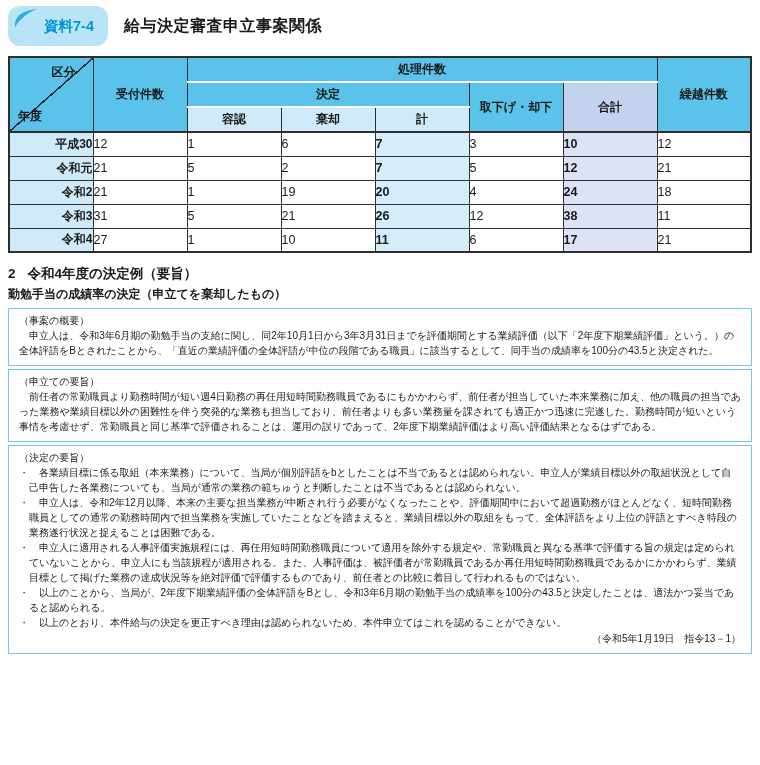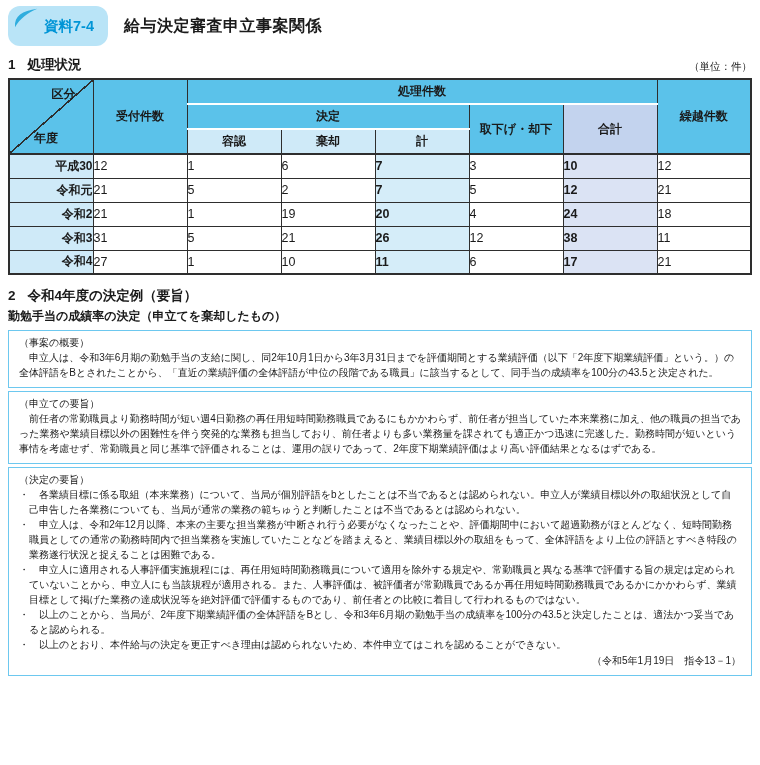--- a/index.html
+++ b/index.html
@@ -47,21 +47,21 @@
   
   th.corner {
     position:relative;
     background:
       linear-gradient(to bottom right,
         rgba(0,0,0,0) calc(50% - 0.8px), #2e2e2e calc(50% - 0.8px),
         #2e2e2e calc(50% + 0.8px), rgba(0,0,0,0) calc(50% + 0.8px)),
       #5bc2ea;
   }
   th.corner .c-top { position:absolute; top:6px; right:17px; font-weight:bold; }
-  th.corner .c-bot { position:absolute; bottom:6px; left:24px; font-weight:bold; }
+  th.corner .c-bot { position:absolute; bottom:6px; left:8px; font-weight:bold; }
 
   
   .sec2-head { font-size:13.5px; font-weight:bold; margin:12px 0 3px 0; }
   .sec2-head .no { margin-right:12px; }
   .sec2-sub { font-size:12px; font-weight:bold; margin:0 0 5px 0; }
   .box {
     border:1.5px solid #6dc8ef; background:#fff;
     padding:4px 10px 7px 10px; margin-bottom:3px;
     font-size:10px; line-height:1.5;
   }
@@ -79,26 +79,20 @@
   <div class="doc-header">
     <span class="badge">
       <svg width="28" height="20" viewBox="0 0 34 26" aria-hidden="true">
         <path d="M33,1 C 13,4 3,10 4,25 C 10,14 21,6 33,1 Z" fill="#2fadde"></path>
       </svg>
       <span>資料7-4</span>
     </span>
     <h1 class="doc-title">給与決定審査申立事案関係</h1>
   </div>
 
-  <div class="sec-line">
-    <div class="sec-head">
-      <span class="no">1</span><span>処理状況</span>
-    </div>
-    <div class="unit-note">（単位：件）</div>
-  </div>
 
   <table class="status">
     <colgroup>
       <col style="width:84px">
         <col style="width:94px">
         <col style="width:94px">
         <col style="width:94px">
       <col style="width:94px">
         <col style="width:94px">
         <col style="width:94px">

